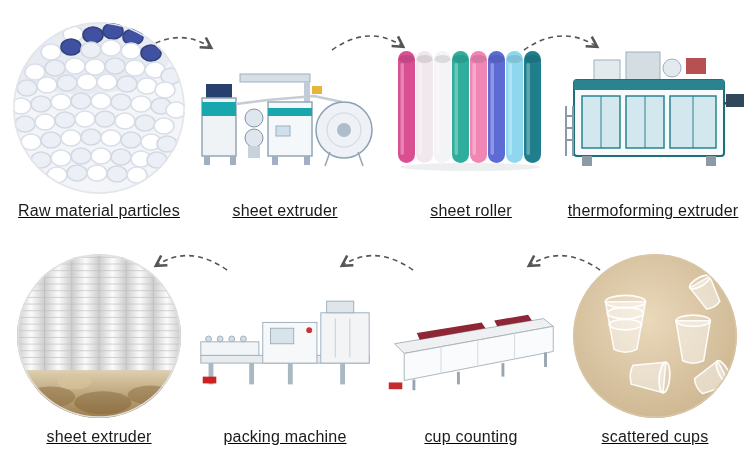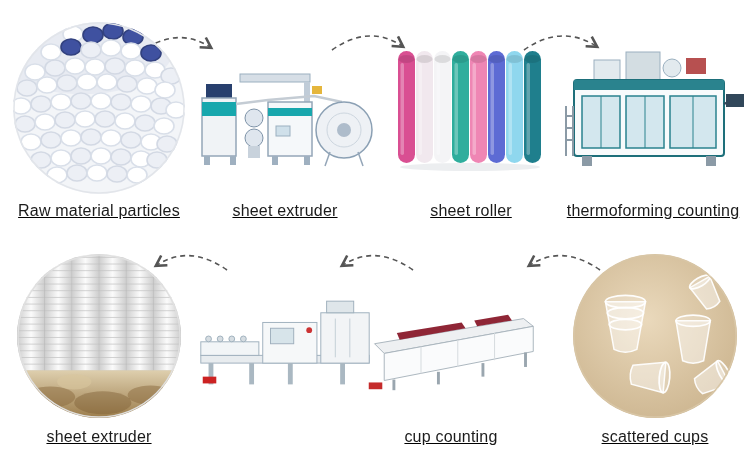--- a/index.html
+++ b/index.html
@@ -214,21 +214,21 @@
           <line x1="6" y1="78" x2="13" y2="78"></line>
             <line x1="6" y1="90" x2="13" y2="90"></line>
             <line x1="6" y1="102" x2="13" y2="102"></line>
         </g>
         <line x1="164" y1="66" x2="172" y2="62" stroke="#31475a" stroke-width="2"></line>
         <rect x="166" y="56" width="18" height="13" fill="#31475a"></rect>
         <rect x="22" y="118" width="10" height="10" fill="#8b9aa6"></rect>
         <rect x="146" y="118" width="10" height="10" fill="#8b9aa6"></rect>
       </svg>
     </div>
-    <div class="steplabel">thermoforming counting</div>
+    <div class="steplabel">thermoforming extruder</div>
   </div>
 
   <div class="cell row2" style="left:6px; top:252px;">
     <div class="imgwrap">
       <svg width="164" height="164" viewBox="0 0 172 172">
         <defs>
           <clipPath id="clipS">
               <circle cx="86" cy="86" r="86"></circle>
             </clipPath>
           <linearGradient id="colGrad" x1="0" y1="0" x2="1" y2="0">
@@ -294,23 +294,24 @@
         <line x1="160" y1="40" x2="160" y2="80" stroke="#c3ced6"></line>
         <g fill="#aab8c2">
           <rect x="14" y="86" width="5" height="22"></rect>
           <rect x="56" y="86" width="5" height="22"></rect>
           <rect x="96" y="86" width="5" height="22"></rect>
           <rect x="150" y="86" width="5" height="22"></rect>
         </g>
         <rect x="8" y="100" width="14" height="7" fill="#cc2222"></rect>
       </svg>
     </div>
-  </div>
-
-  <div class="cell row2" style="left:358px; top:252px;">
+    <div class="steplabel">packing  machine</div>
+  </div>
+
+  <div class="cell row2" style="left:378px; top:252px;">
     <div class="imgwrap">
       <svg width="180" height="116" viewBox="0 0 186 116">
         <polygon points="14,66 168,40 178,48 24,76" fill="#eef0f2" stroke="#a9b4bd"></polygon>
         <polygon points="40,62 108,50 104,44 37,55" fill="#8f2636"></polygon>
         <polygon points="120,48 156,42 152,36 117,42" fill="#8f2636"></polygon>
         <polygon points="24,76 178,48 178,74 24,104" fill="#fafbfc" stroke="#a9b4bd"></polygon>
         <line x1="62" y1="69" x2="62" y2="97" stroke="#d4dade"></line>
         <line x1="100" y1="62" x2="100" y2="90" stroke="#d4dade"></line>
         <line x1="138" y1="55" x2="138" y2="83" stroke="#d4dade"></line>
         <g stroke="#9aa6af" stroke-width="3">

